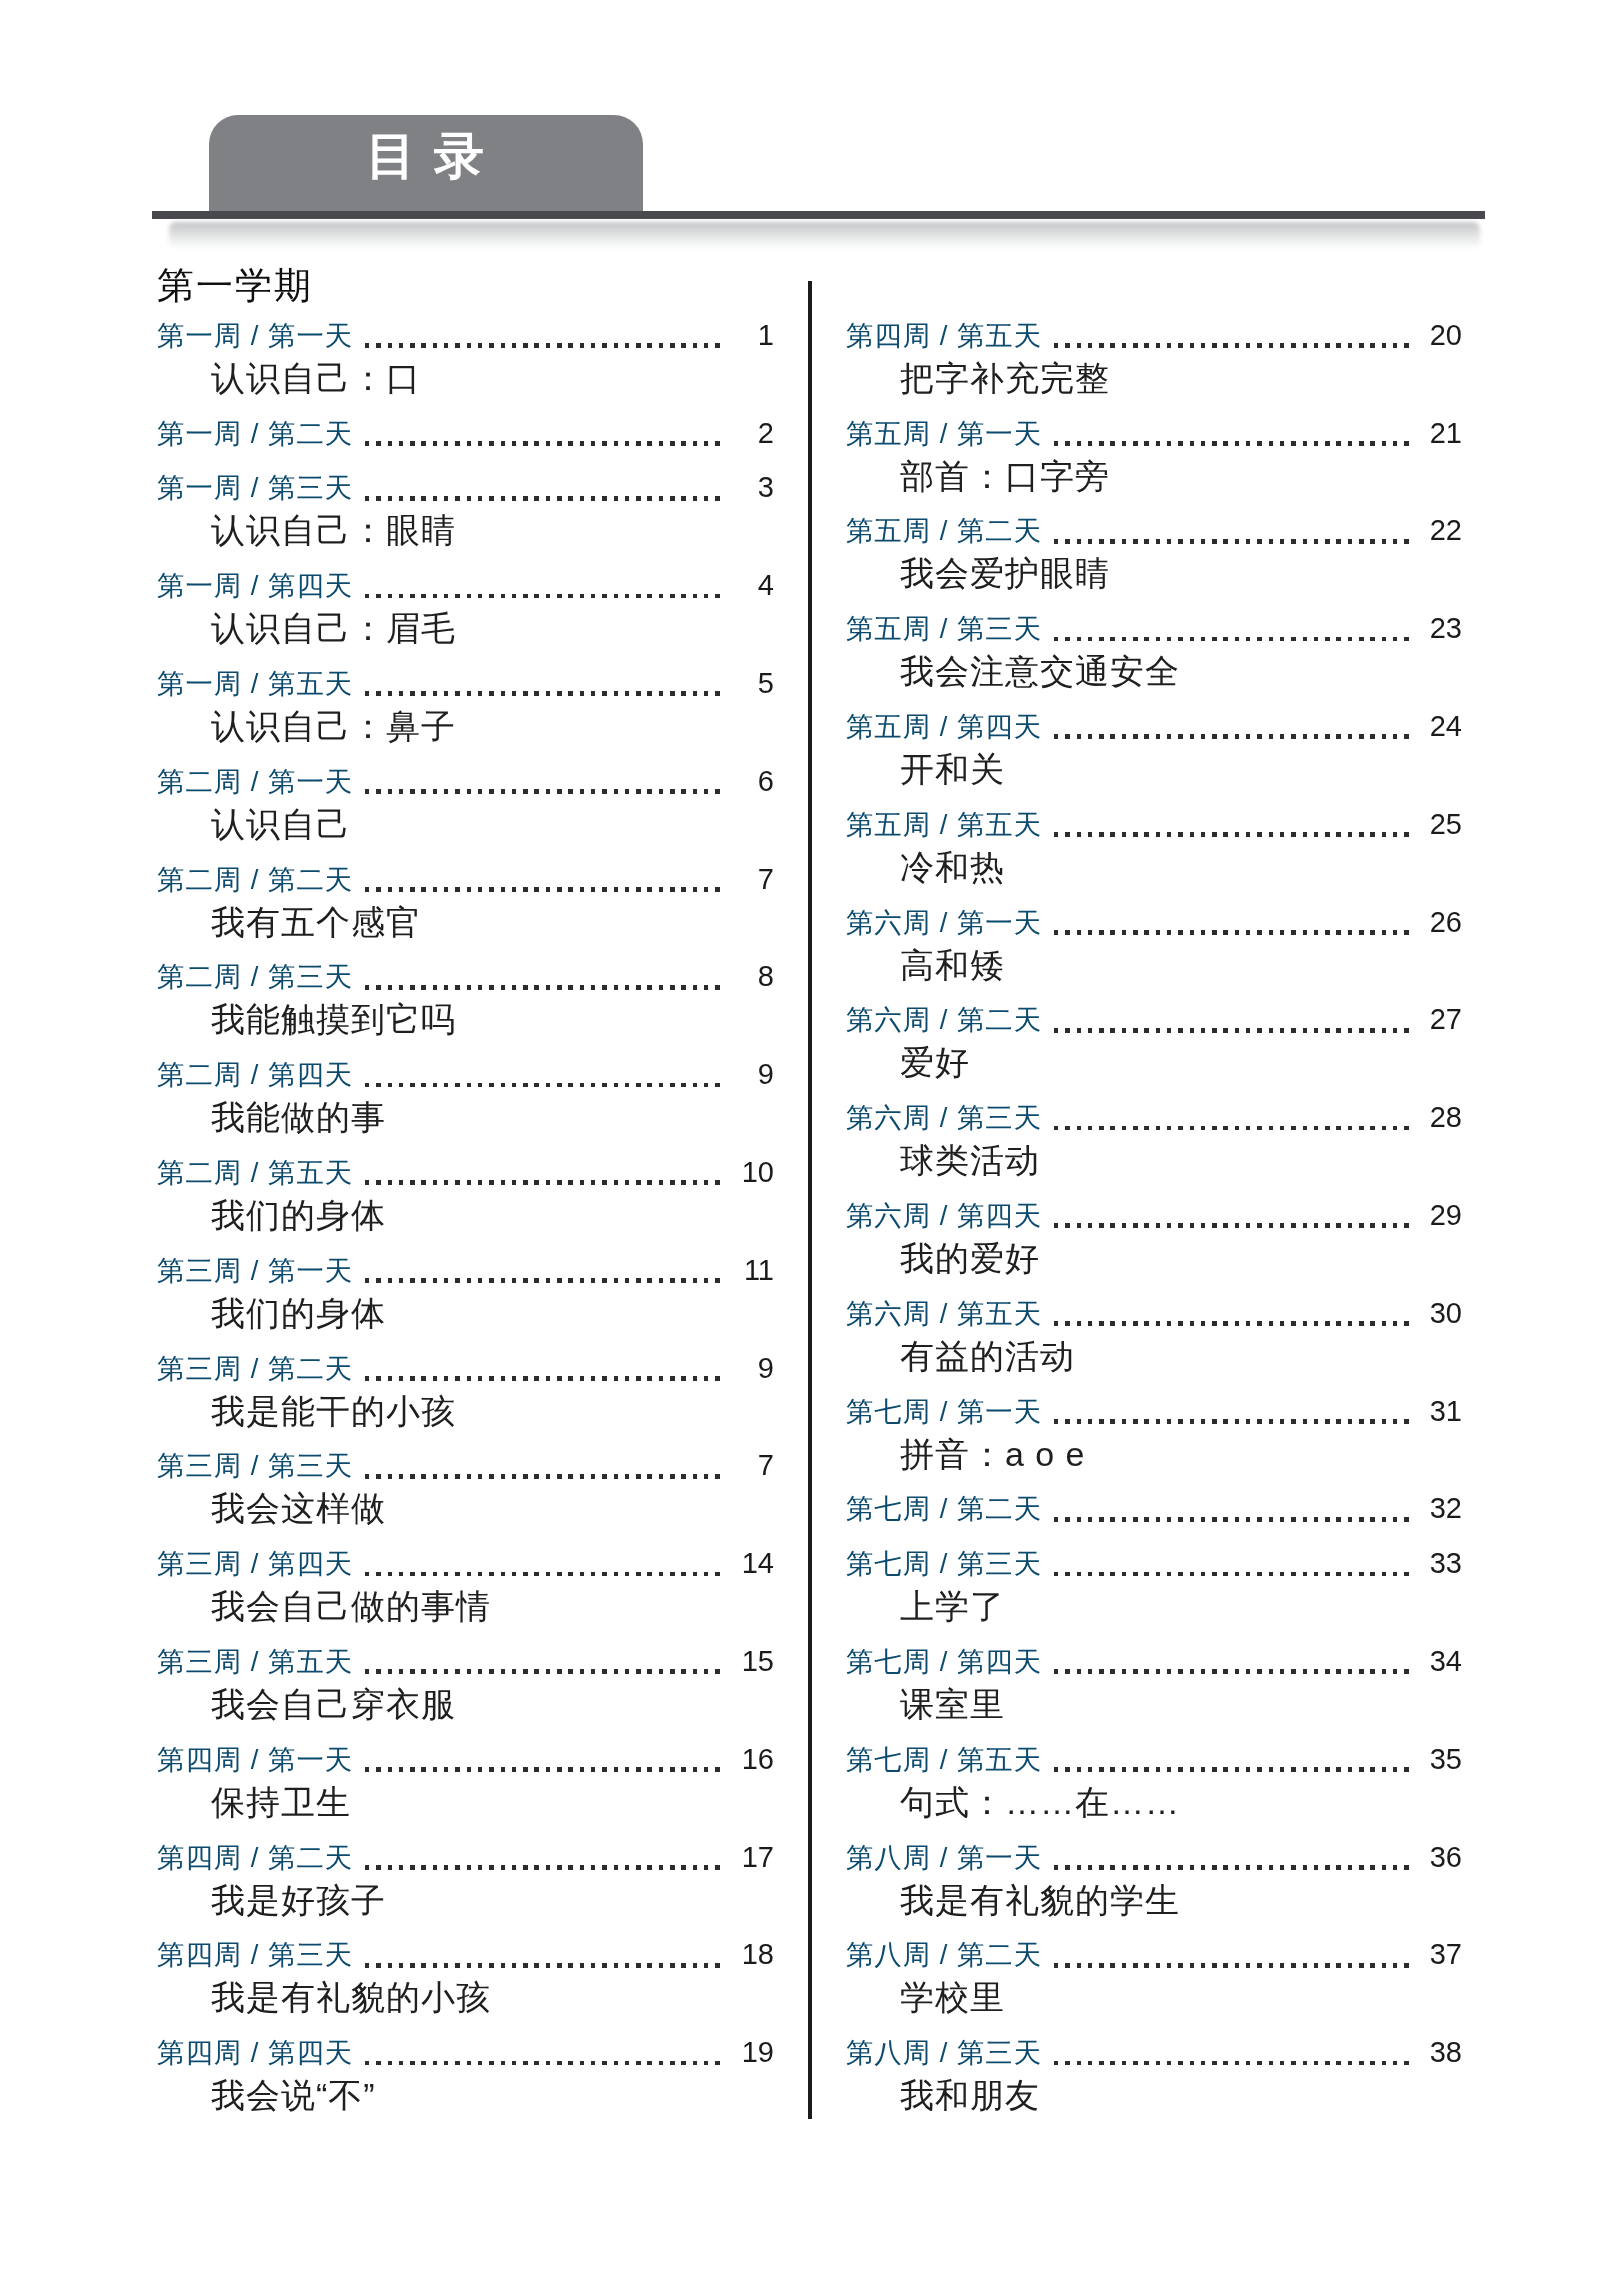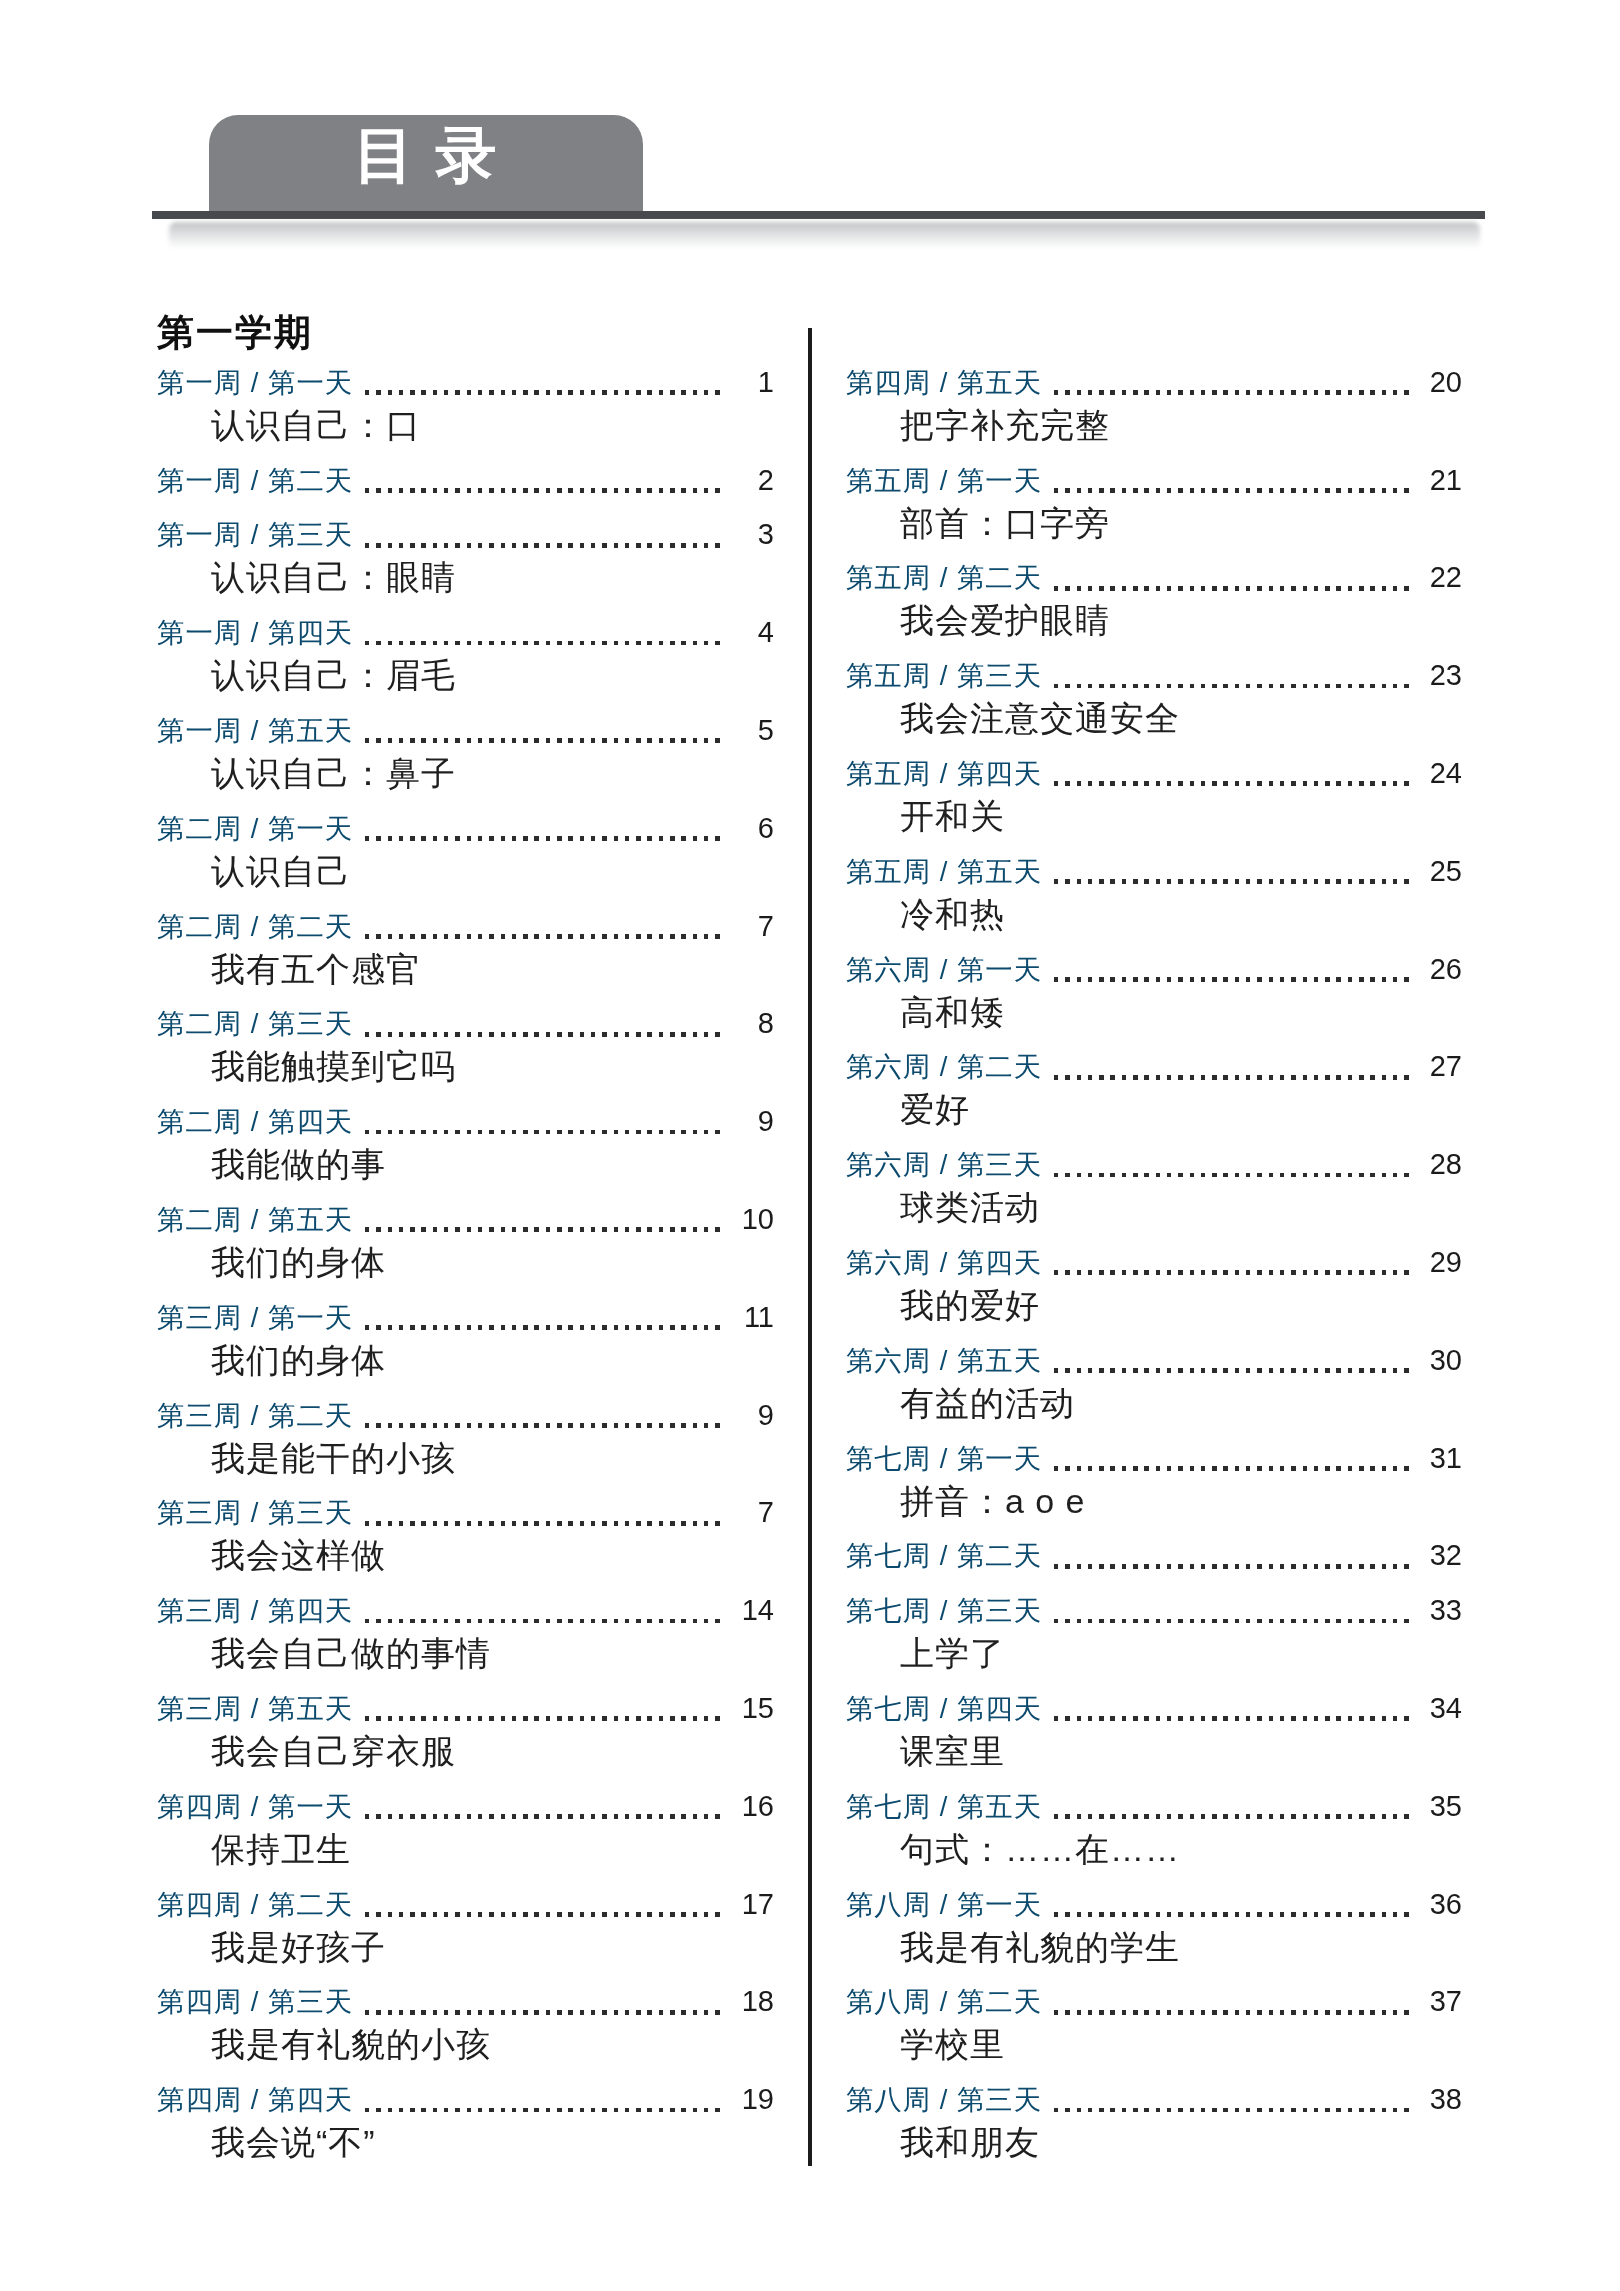--- a/index.html
+++ b/index.html
@@ -13,39 +13,39 @@
   }
 
   
   .header-tab {
     position:absolute; left:209px; top:115px; width:434px; height:104px;
     background:#7f8184;
     border-radius:29px 29px 0 0;
     display:flex; align-items:center; justify-content:center;
   }
   .header-tab .tab-text {
-    font-size:61px; font-weight:bold; color:#ffffff;
+    font-size:50px; font-weight:bold; color:#ffffff;
     letter-spacing:2px; padding-bottom:22px; white-space:pre;
   }
   .header-rule {
     position:absolute; left:152px; top:211px; width:1333px; height:7.8px;
     background:#47494c;
   }
   .header-shadow {
     position:absolute; left:169px; top:222px; width:1311px; height:27.4px;
     border-radius:6.9px;
     background:linear-gradient(to bottom, #c3c4c6 0%, #e0e1e2 45%, #ffffff 100%);
     filter:blur(2px);
   }
 
   
   .content { position:absolute; left:157px; top:263px; width:1308px; }
   .semester-heading {
-    font-size:37px; font-weight:bold; color:#101010;
-    line-height:45px; margin-bottom:5.9px; letter-spacing:2px;margin-top:47px;
+    font-size:37px; font-weight:normal; color:#101010;
+    line-height:45px; margin-bottom:5.9px; letter-spacing:2px;
   }
   .columns { display:flex; align-items:stretch; }
   .col { width:617px; }
   .col.right-col { width:616px; }
   .divider {
     width:3.9px; background:#1c1c1c;
     margin:-33px 34px 9.8px 34px;
   }
 
   .entry { margin-bottom:11.8px; }

